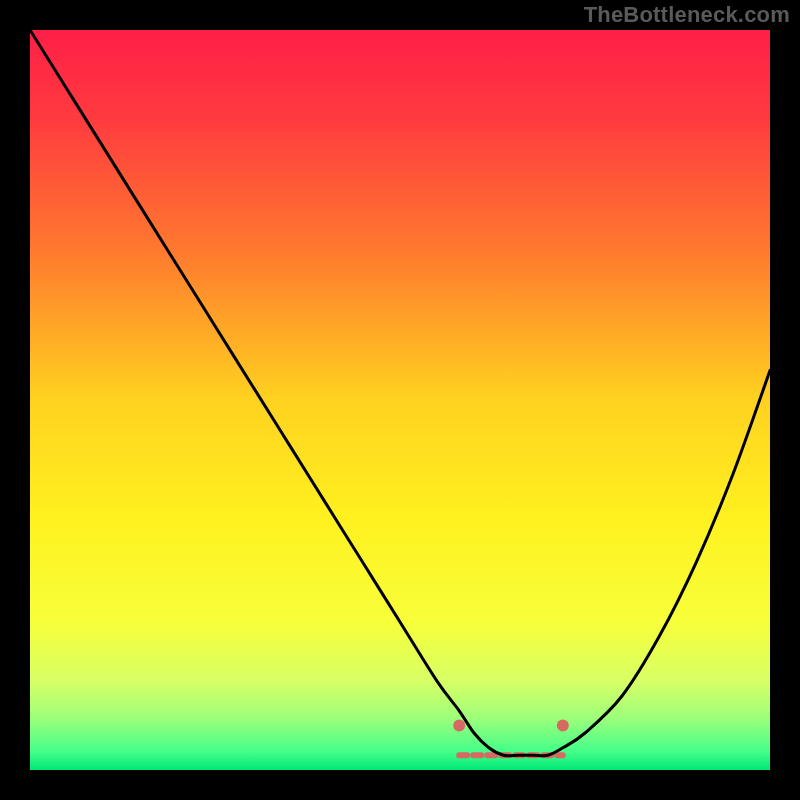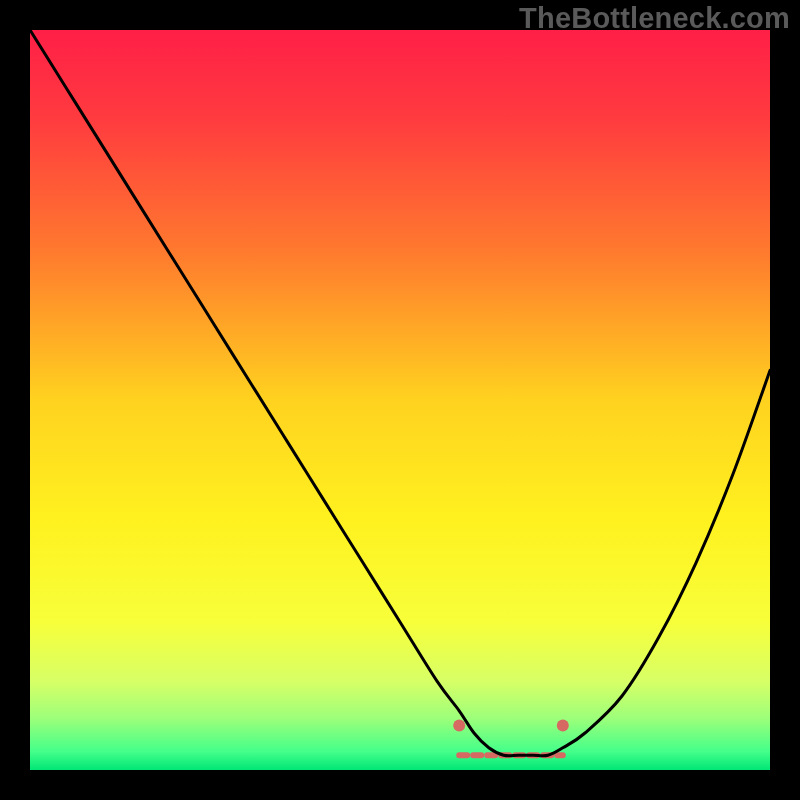--- a/index.html
+++ b/index.html
@@ -15,21 +15,21 @@
     position: relative;
     width: 800px;
     height: 800px;
     background: #000;
   }
   .watermark {
     position: absolute;
     top: 2px;
     right: 10px;
     color: #5a5a5a;
-    font-size: 29px;
+    font-size: 22px;
     font-weight: 600;
     letter-spacing: 0.2px;
     z-index: 10;
     text-align: right;
   }
   .plot-wrap {
     position: absolute;
     left: 30px;
     top: 30px;
     width: 740px;

